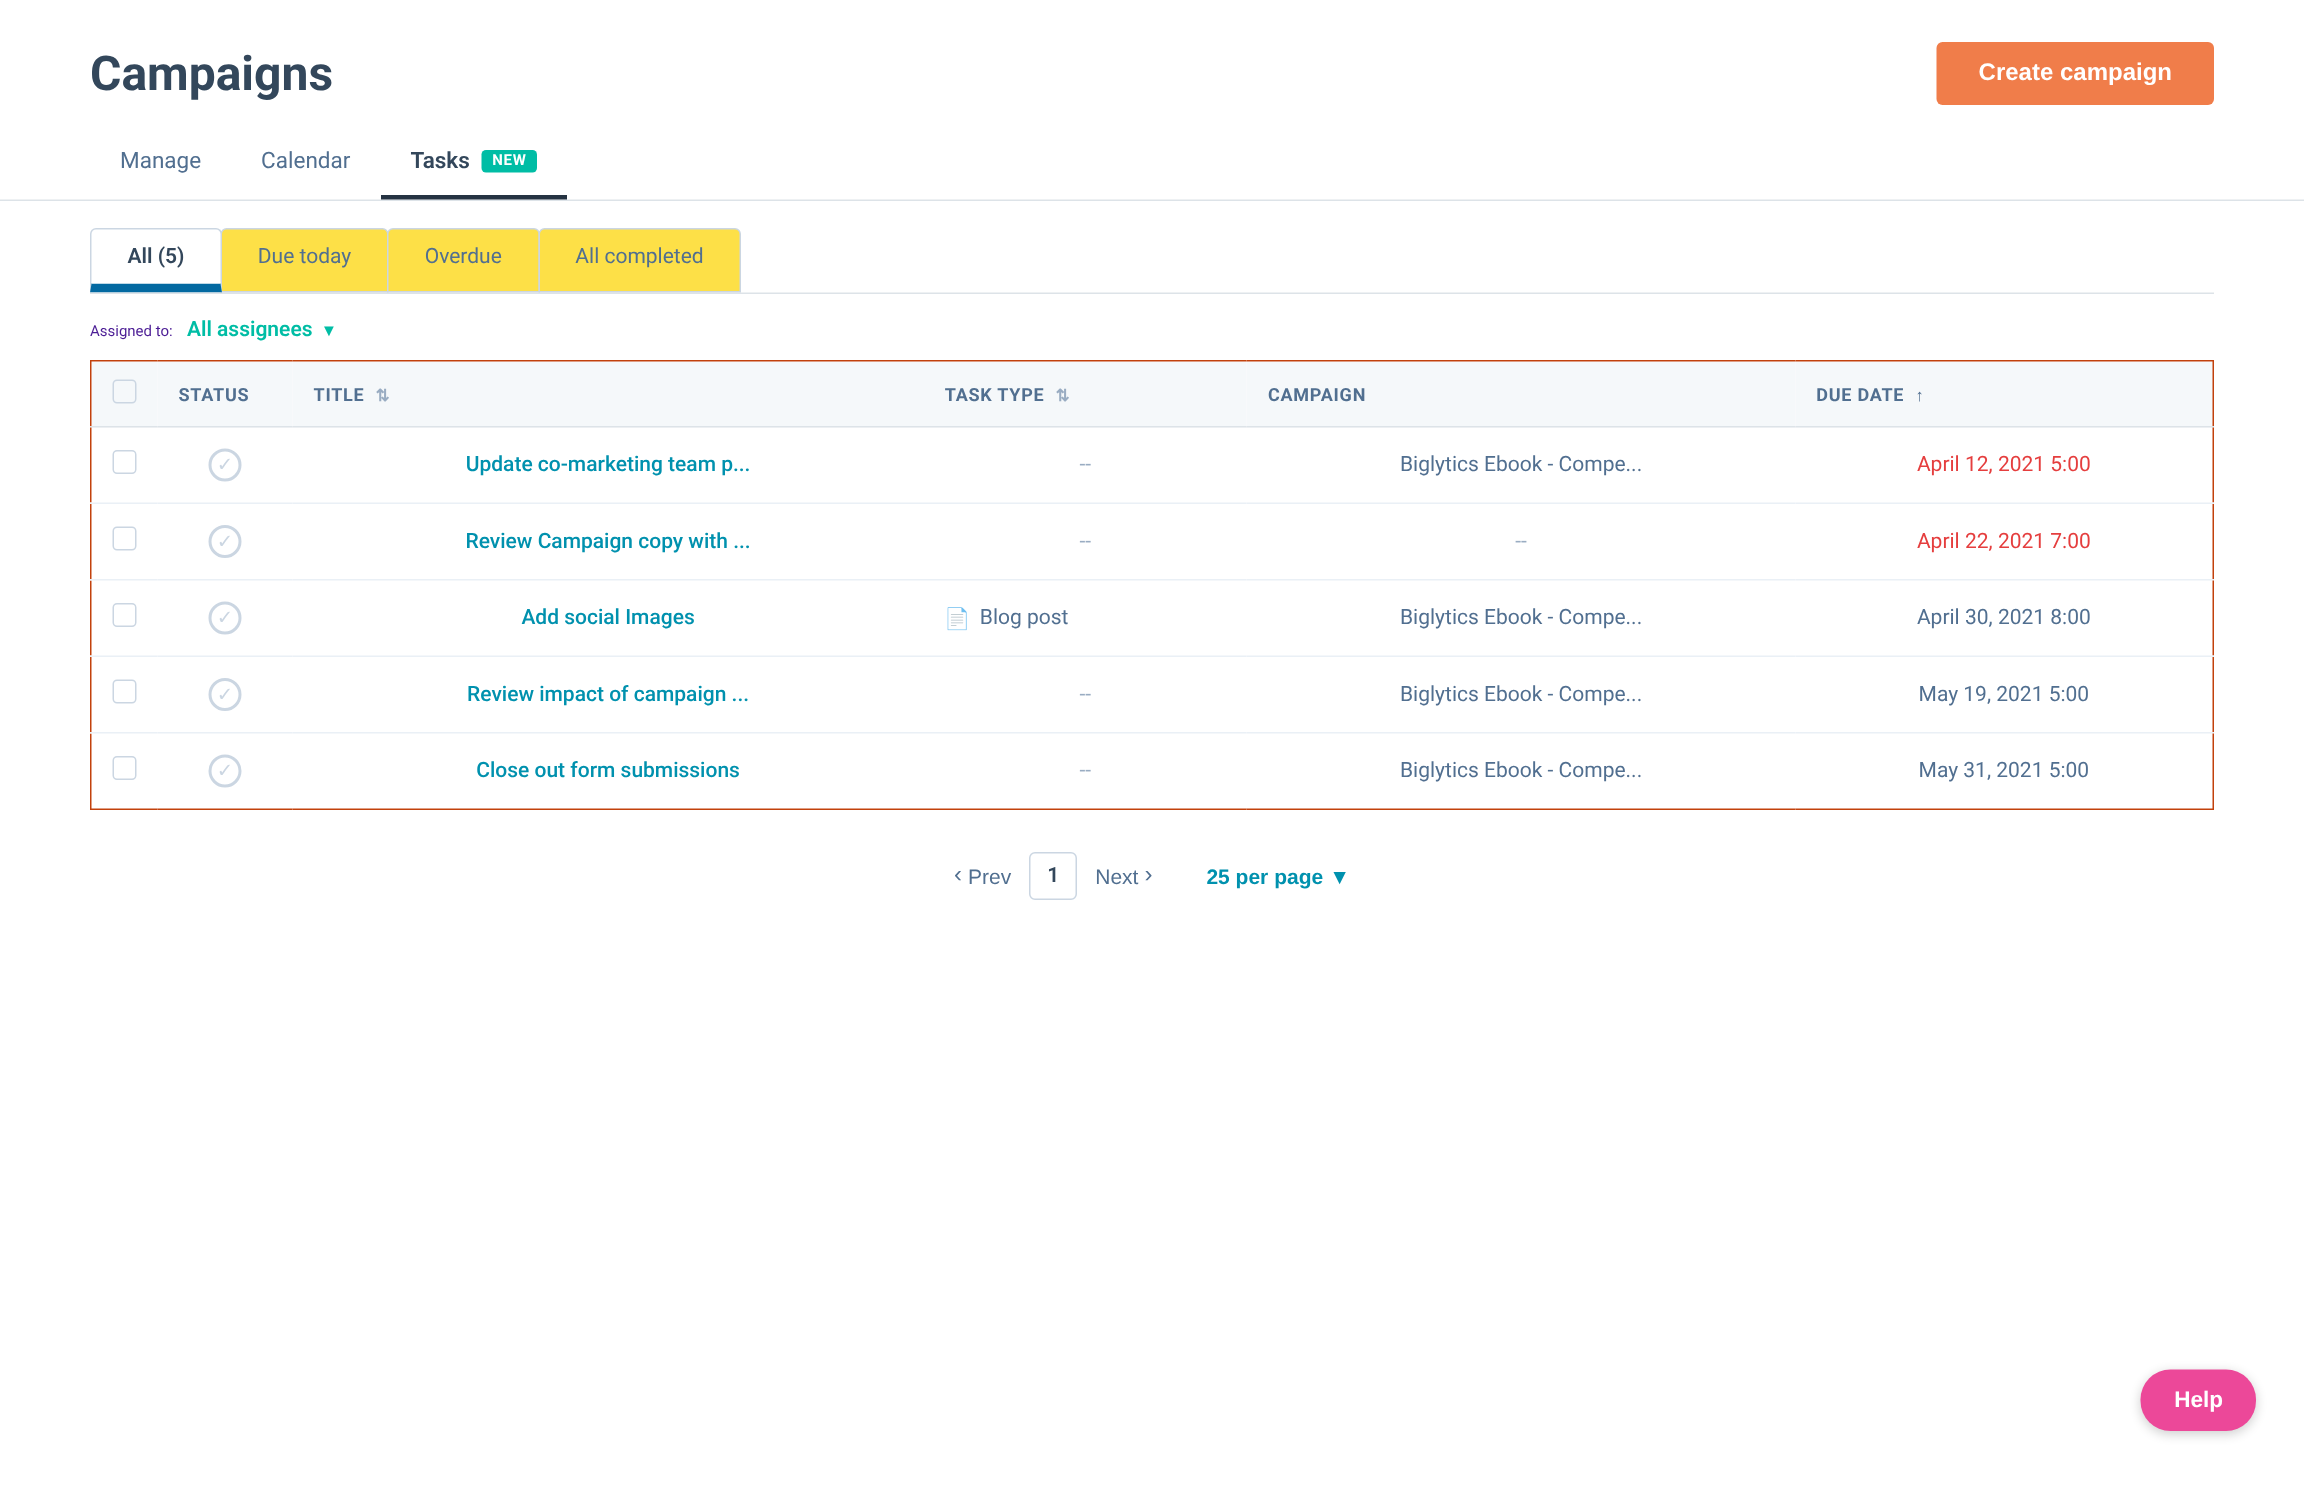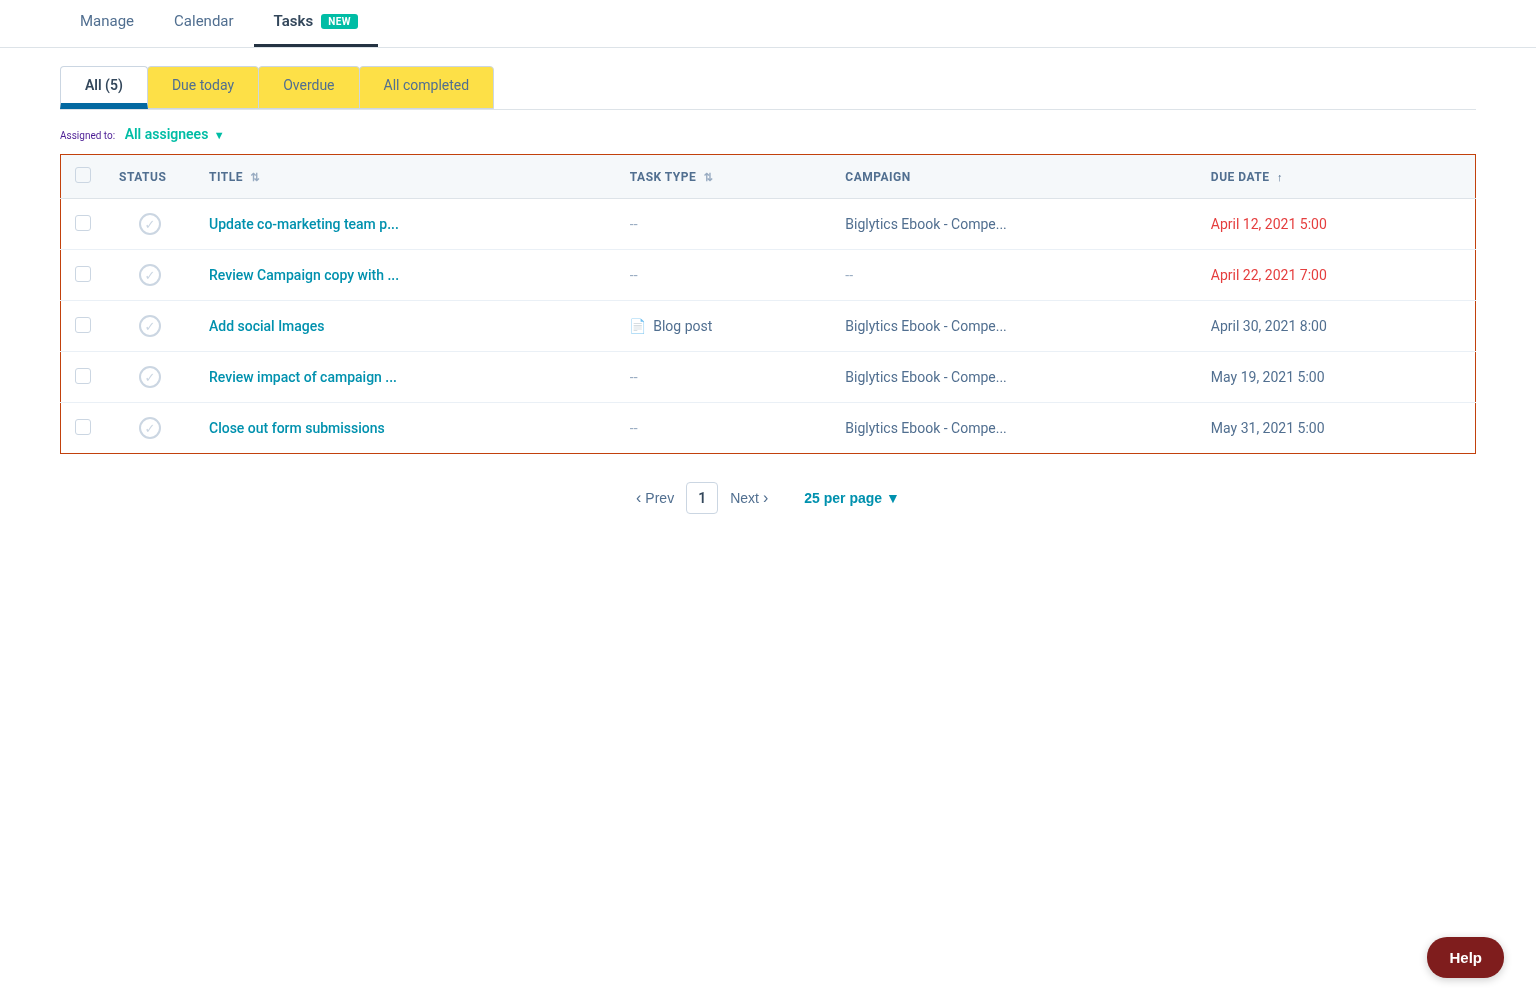--- a/index.html
+++ b/index.html
@@ -46,47 +46,51 @@
     table { width: 100%; border-collapse: collapse; border: 1px solid #c2410c; border-radius: 4px; }
     thead tr { background: #f5f8fa; }
     thead th { text-align: left; padding: 12px 14px; font-size: 12px; font-weight: 700; color: #516f90; letter-spacing: 0.5px; border-bottom: 1px solid #dde3e8; white-space: nowrap; }
     thead th.sortable { cursor: pointer; user-select: none; }
     .th-check { width: 44px; }
     .th-status { width: 90px; }
     .sort-arrows { color: #99acc2; font-size: 11px; margin-left: 4px; }
     .sort-up { color: #516f90; }
     tbody tr { border-bottom: 1px solid #eaf0f6; }
     tbody tr:last-child { border-bottom: none; }
-    tbody td { padding: 14px 14px; font-size: 14px; color: #516f90; }
+    tbody td { padding: 14px 14px; font-size: 14px; color: #516f90; text-align: center; }
     .td-check { text-align: center; }
     .td-status { text-align: center; }
     .checkbox { width: 16px; height: 16px; border: 1px solid #cbd6e2; border-radius: 3px; cursor: pointer; display: inline-block; }
     .status-circle { width: 22px; height: 22px; border: 2px solid #cbd6e2; border-radius: 50%; display: inline-flex; align-items: center; justify-content: center; color: #cbd6e2; font-size: 13px; cursor: pointer; }
     .task-link { color: #0091ae; font-weight: 500; cursor: pointer; text-decoration: none; }
     .task-type-cell { display: flex; align-items: center; gap: 6px; color: #516f90; }
     .blog-icon { font-size: 14px; }
     .dash { color: #99acc2; }
     .due-date-overdue { color: #e53e3e; }
     .due-date-normal { color: #516f90; }
 
     
     .pagination { display: flex; justify-content: center; align-items: center; padding: 28px 60px; gap: 12px; }
     .page-nav-btn { background: none; border: none; color: #516f90; font-size: 14px; cursor: pointer; font-weight: 500; display: flex; align-items: center; gap: 4px; }
     .page-nav-btn .chevron { font-size: 16px; }
     .page-number { width: 32px; height: 32px; border: 1px solid #cbd6e2; border-radius: 4px; display: flex; align-items: center; justify-content: center; font-size: 14px; font-weight: 600; color: #33475b; background: #fff; }
     .per-page-btn { color: #0091ae; font-weight: 600; background: none; border: none; cursor: pointer; font-size: 14px; display: flex; align-items: center; gap: 4px; margin-left: 24px; }
 
     
-    .help-btn { position: fixed; bottom: 24px; right: 32px; background: #7f1d1d; color: #fff; border: none; border-radius: 20px; padding: 12px 22px; font-size: 15px; font-weight: 600; cursor: pointer; box-shadow: 0 2px 8px rgba(0,0,0,0.2); }
+    .help-btn { position: fixed; bottom: 48px; right: 32px; background: #ec4899; color: #fff; border: none; border-radius: 20px; padding: 12px 22px; font-size: 15px; font-weight: 600; cursor: pointer; box-shadow: 0 2px 8px rgba(0,0,0,0.2); }
   </style>
 </head>
 <body>
 
 <div class="page-wrapper">
 
+  <div class="header">
+    <h1 class="page-title">Campaigns</h1>
+    <button class="create-campaign-btn">Create campaign</button>
+  </div>
 
   <div class="tabs-bar">
     <div class="tab">
       <span>Manage</span>
     </div>
     <div class="tab">
       <span>Calendar</span>
     </div>
     <div class="tab active">
       <span>Tasks</span>

